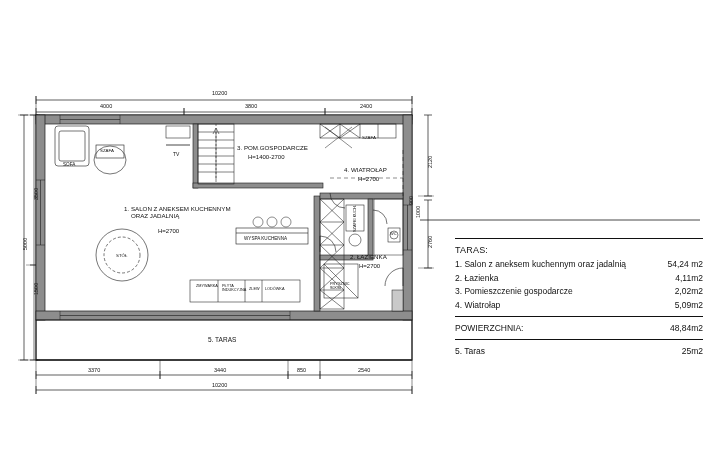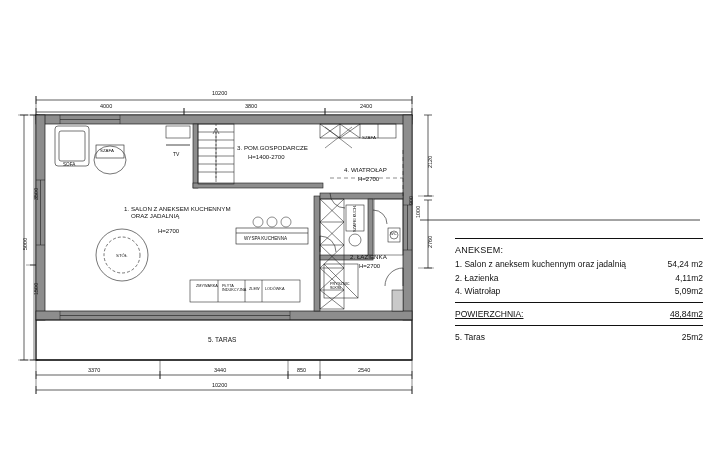--- a/index.html
+++ b/index.html
@@ -53,21 +53,20 @@
     border: none;
     border-top: 1px solid #111;
     margin: 6px 0 6px 0;
     width: 100%;
   }
   .legend-total {
     display: flex;
     justify-content: space-between;
     align-items: center;
     margin-bottom: 6px;
-    text-decoration: underline;
   }
   .legend-sep-top {
     position: absolute;
     left: 455px;
     top: 238px;
     width: 248px;
     border-top: 1px solid #111;
   }
   .dim-text {
     position: absolute;
@@ -340,29 +339,33 @@
 INDUKCYJNA</div>
 <div class="lbl" style="left:249px; top:287px; font-size:3.8px;">ZLEW</div>
 <div class="lbl" style="left:265px; top:287px; font-size:3.8px;">LODÓWKA</div>
 <div class="lbl" style="left:330px; top:282px; font-size:3.9px;">PRYSZNIC
 90X90</div>
 <div class="lbl rot90" style="left:353px; top:232px; font-size:3.9px;">SZAFKI KUCH.</div>
 <div class="lbl" style="left:390px; top:232px; font-size:3.9px;">WC</div>
 
 <div class="legend-sep-top"></div>
 <div class="legend">
-  <div class="legend-title">ANEKSEM:</div>
+  <div class="legend-title">TARAS:</div>
 
   <div class="legend-row">
     <span class="nm">1. Salon z aneksem kuchennym oraz jadalnią</span>
     <span class="val">54,24 m2</span>
   </div>
   <div class="legend-row">
     <span class="nm">2. Łazienka</span>
     <span class="val">4,11m2</span>
+  </div>
+  <div class="legend-row">
+    <span class="nm">3. Pomieszczenie gospodarcze</span>
+    <span class="val">2,02m2</span>
   </div>
   <div class="legend-row">
     <span class="nm">4. Wiatrołap</span>
     <span class="val">5,09m2</span>
   </div>
 
   <hr class="legend-rule">
 
   <div class="legend-total">
     <span class="nm">POWIERZCHNIA:</span>

